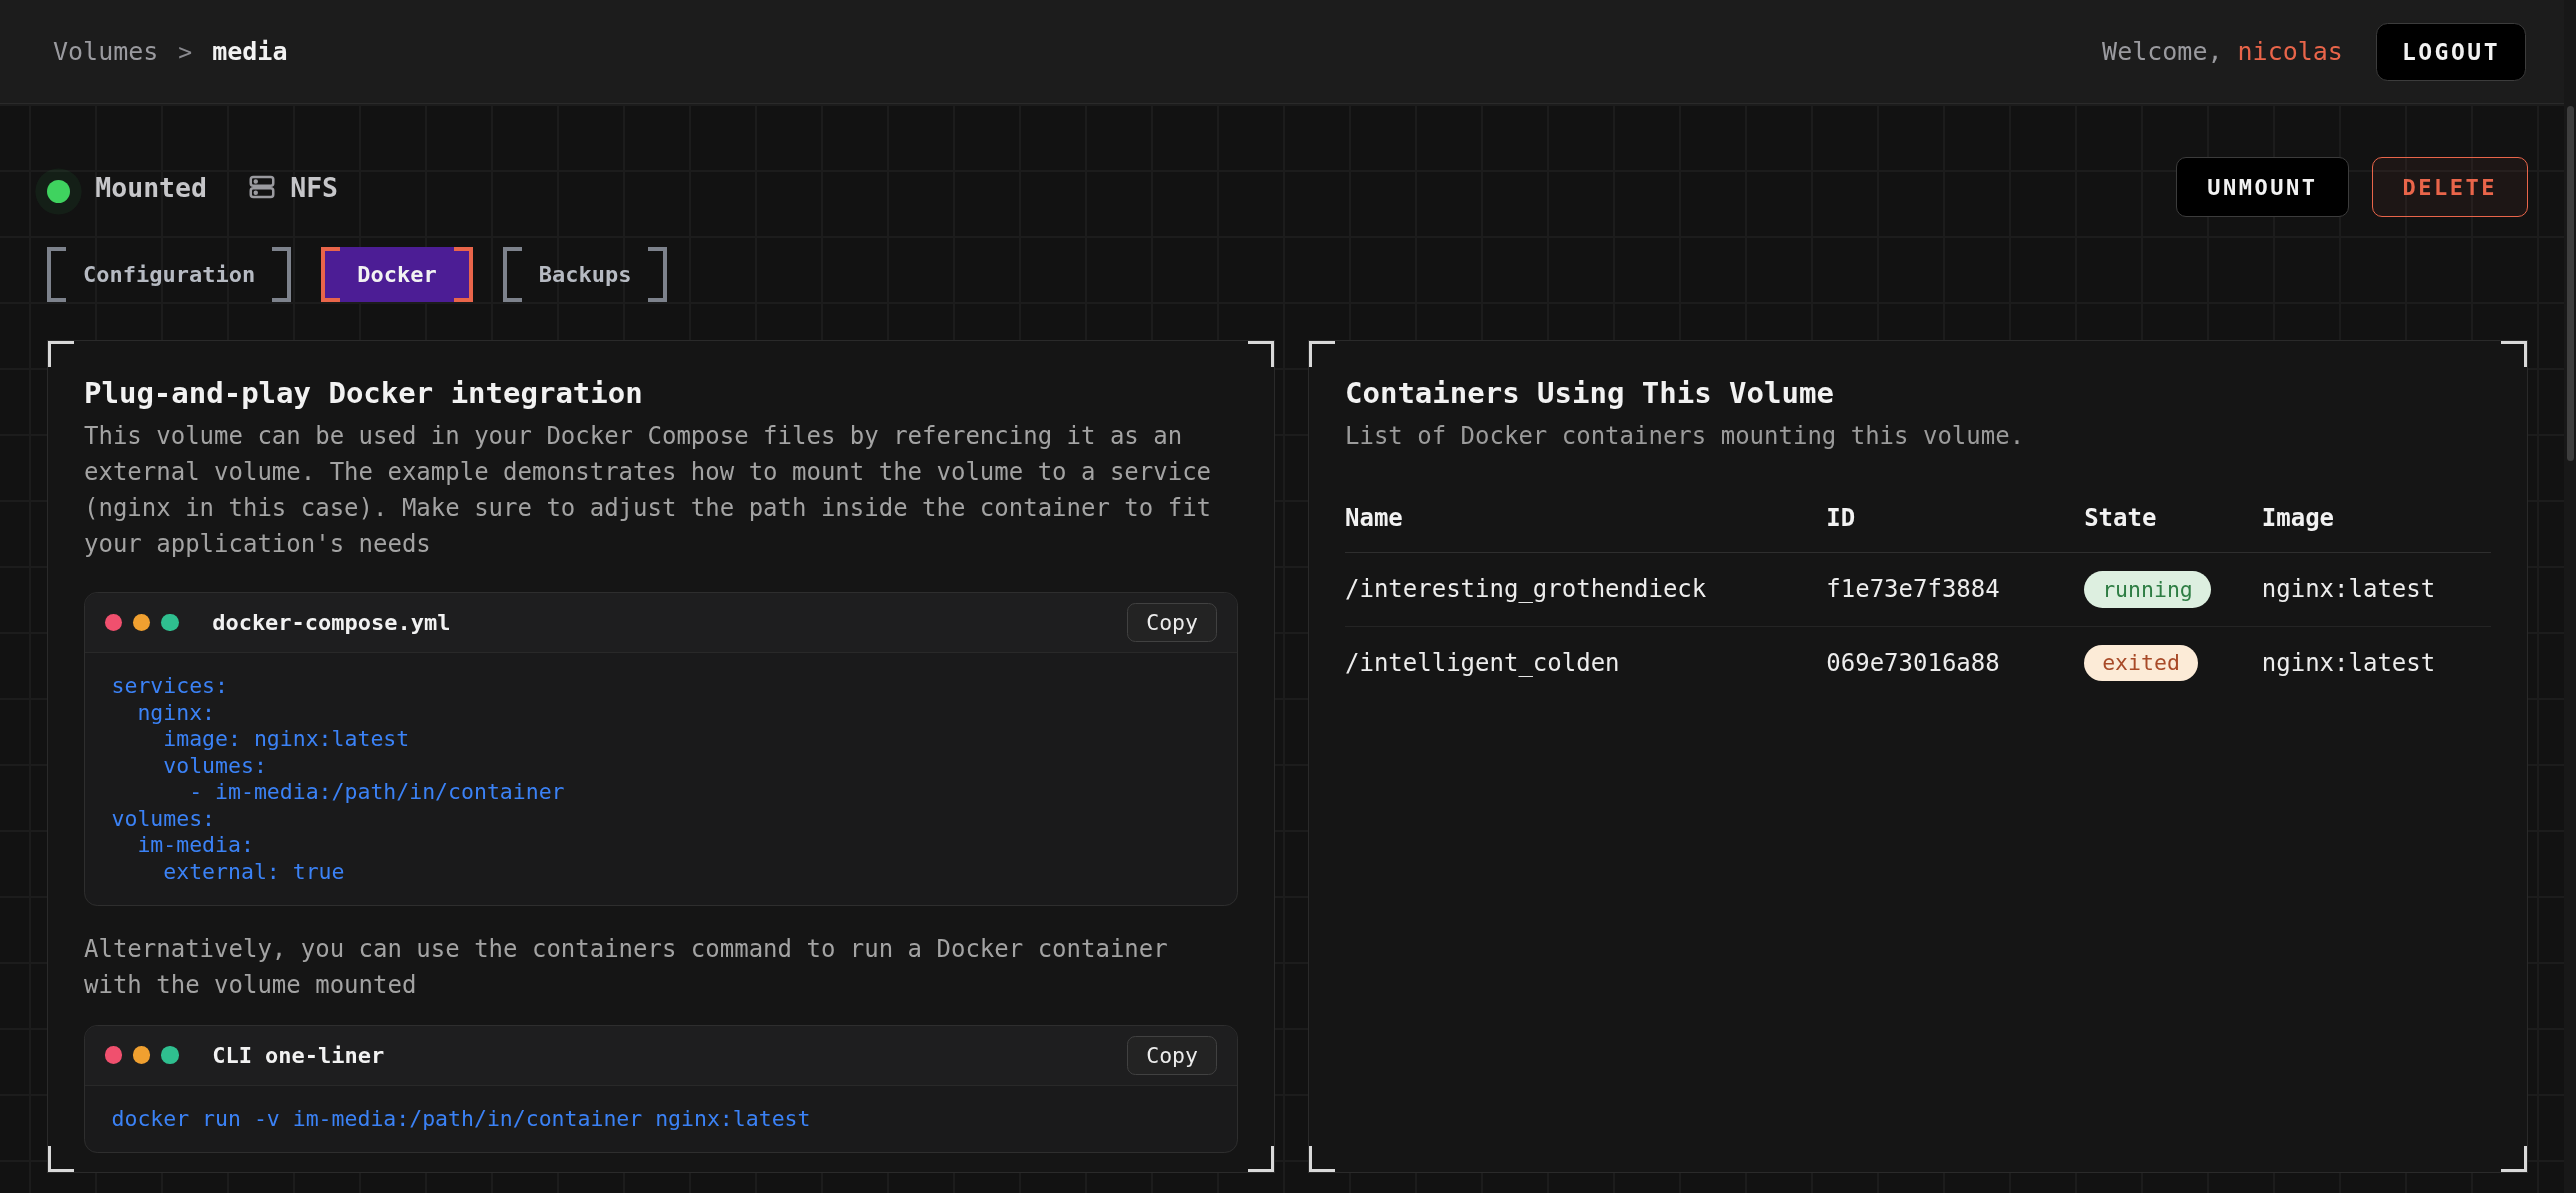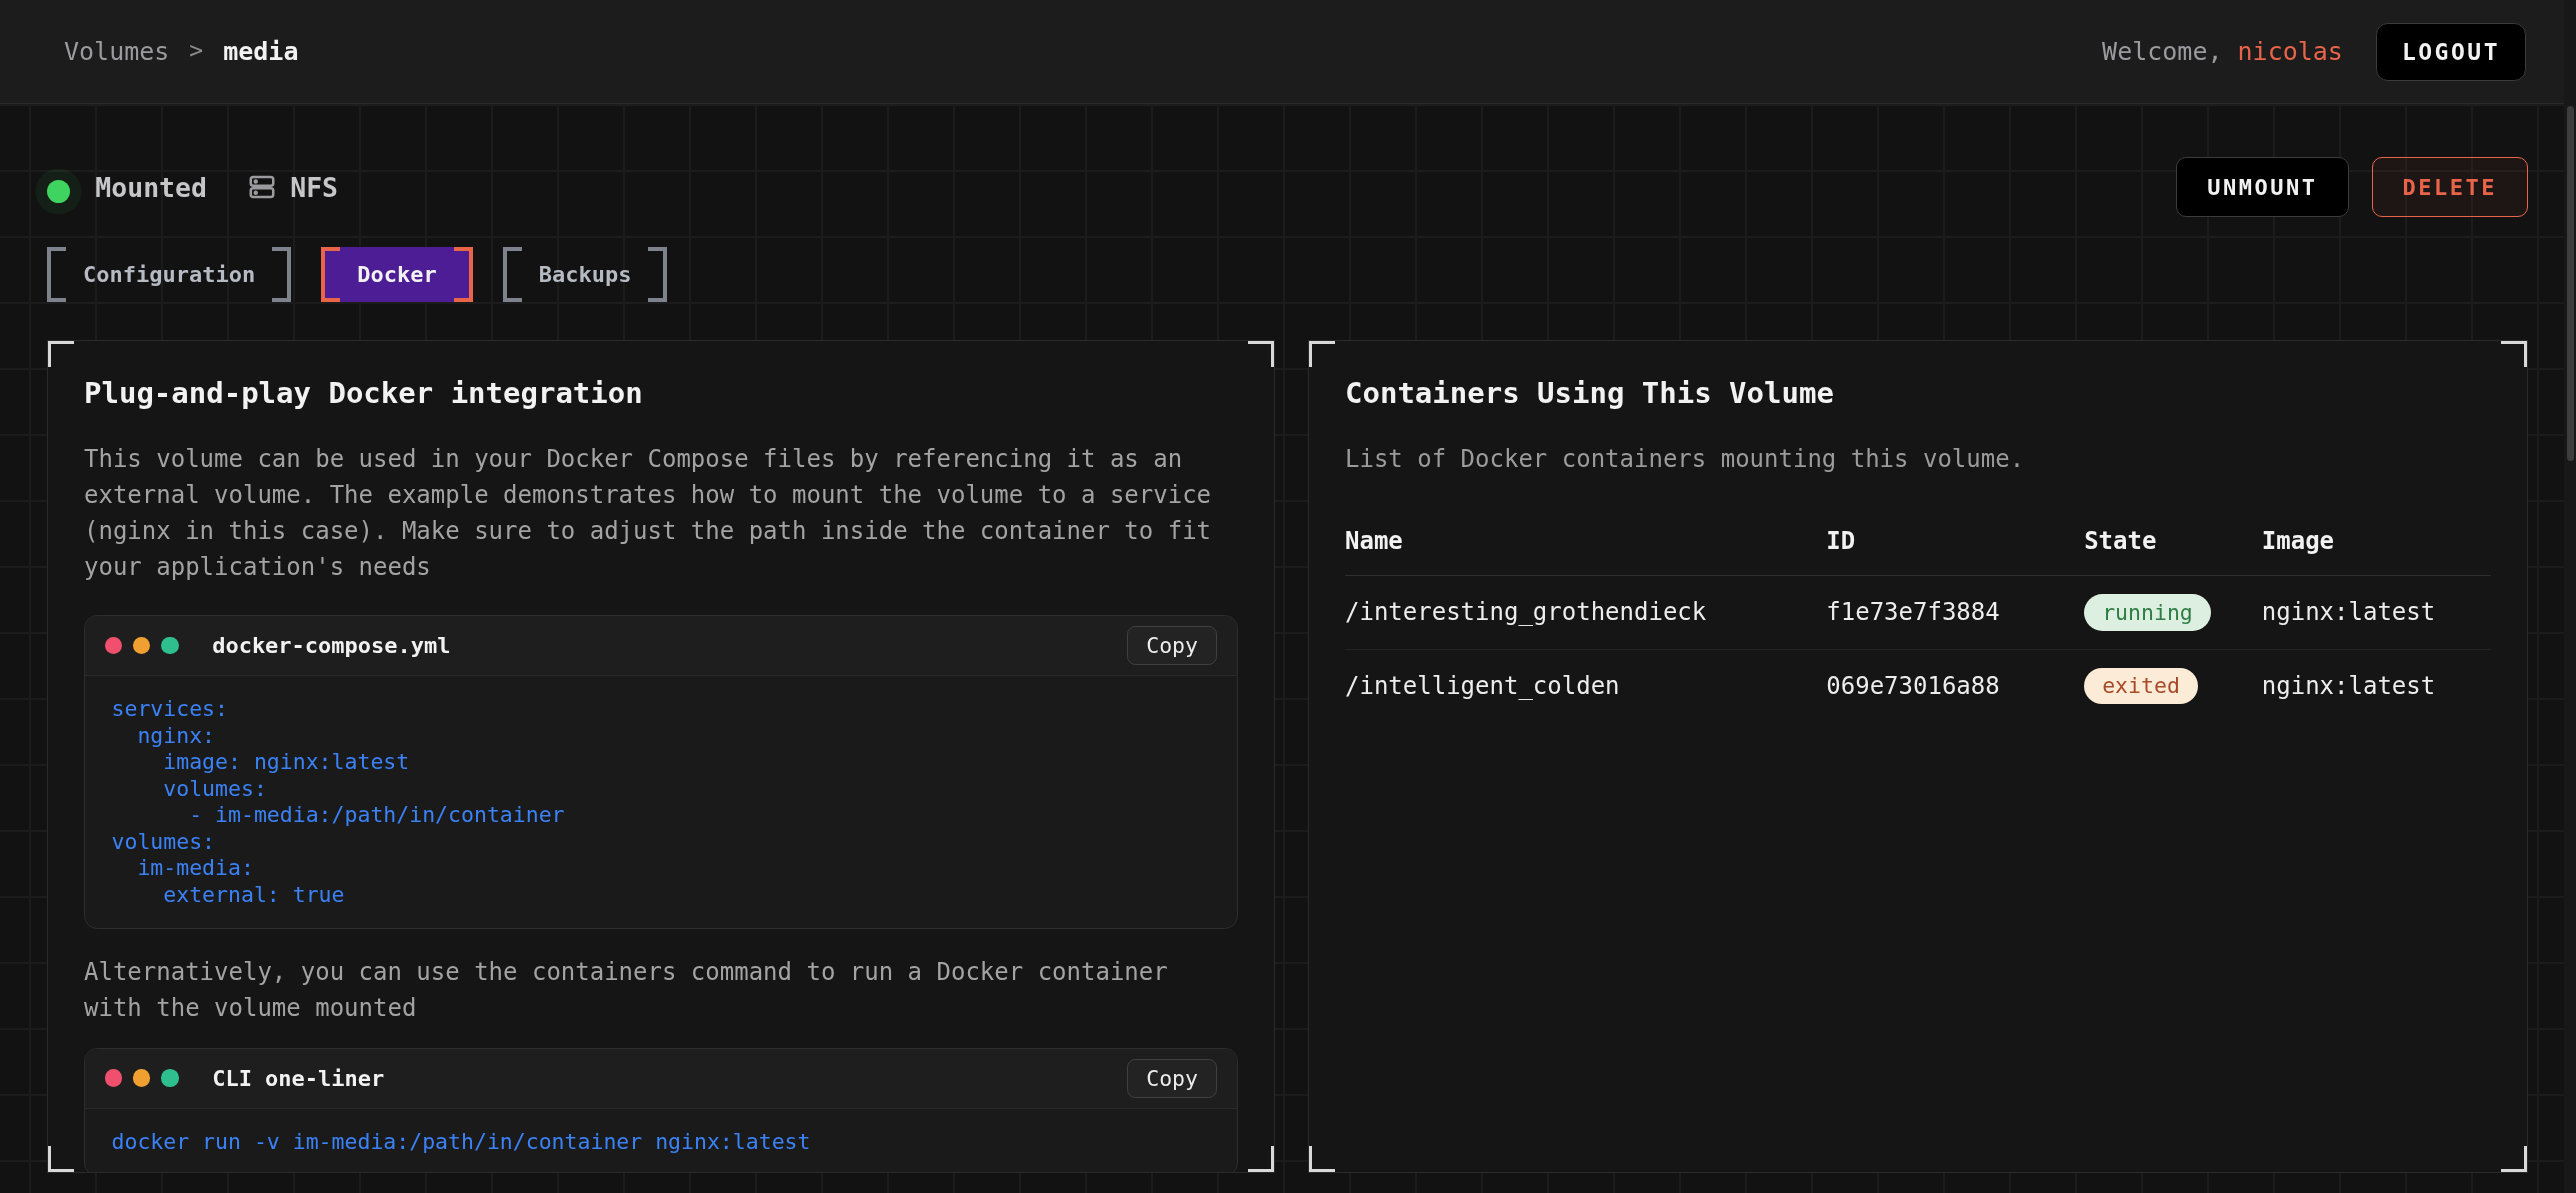--- a/index.html
+++ b/index.html
@@ -38,21 +38,21 @@
     color:var(--text-bright);
     position:relative;
   }
   
   .topbar{
     height:104px;background:var(--header-bg);
     border-bottom:1.7px solid #2a2a2a;
     display:flex;align-items:center;justify-content:space-between;
     padding:0 50px 0 53px;
   }
-  .breadcrumb{display:flex;align-items:flex-start;gap:20px;font-size:25px;margin-left:11px;}
+  .breadcrumb{display:flex;align-items:center;gap:20px;font-size:25px;}
   .crumb-root{color:#9a9a9f;cursor:pointer;}
   .crumb-sep{color:#8a8a8f;font-size:23px;}
   .crumb-current{color:var(--text-bright);font-weight:bold;}
   .topbar-right{display:flex;align-items:center;gap:33px;}
   .welcome{font-size:25px;color:#9a9a9f;}
   .welcome .username{color:var(--accent);}
   .btn{
     font-family:inherit;cursor:pointer;background:#000000;
     border:1.7px solid #3c3c3c;border-radius:10px;color:var(--text-bright);
     font-weight:bold;letter-spacing:2.5px;
@@ -91,21 +91,21 @@
     border:1.7px solid var(--panel-border);
     padding:35px 36px;overflow:hidden;
   }
   .panel-left{width:1228px;flex:none;}
   .panel-right{flex:1;}
   .corner{position:absolute;width:28px;height:28px;z-index:2;}
   .corner.tl{top:-1.7px;left:-1.7px;border-top:5px solid var(--corner);border-left:5px solid var(--corner);}
   .corner.tr{top:-1.7px;right:-1.7px;border-top:5px solid var(--corner);border-right:5px solid var(--corner);}
   .corner.bl{bottom:-1.7px;left:-1.7px;border-bottom:5px solid var(--corner);border-left:5px solid var(--corner);}
   .corner.br{bottom:-1.7px;right:-1.7px;border-bottom:5px solid var(--corner);border-right:5px solid var(--corner);}
-  .panel-title{font-size:29px;font-weight:bold;color:var(--text-bright);margin-bottom:31px;}
+  .panel-title{font-size:29px;font-weight:bold;color:var(--text-bright);margin-bottom:8px;}
   .panel-desc{font-size:24px;line-height:36px;color:var(--text-dim);margin-bottom:30px;}
   
   .code-card{
     border:1.7px solid var(--code-border);border-radius:13.2px;background:var(--code-bg);
     overflow:hidden;
   }
   .code-card.compose{margin-bottom:25px;}
   .code-header{
     display:flex;align-items:center;gap:22px;background:var(--code-header-bg);
     border-bottom:1.7px solid #292929;padding:11.6px 20px;height:60px;

